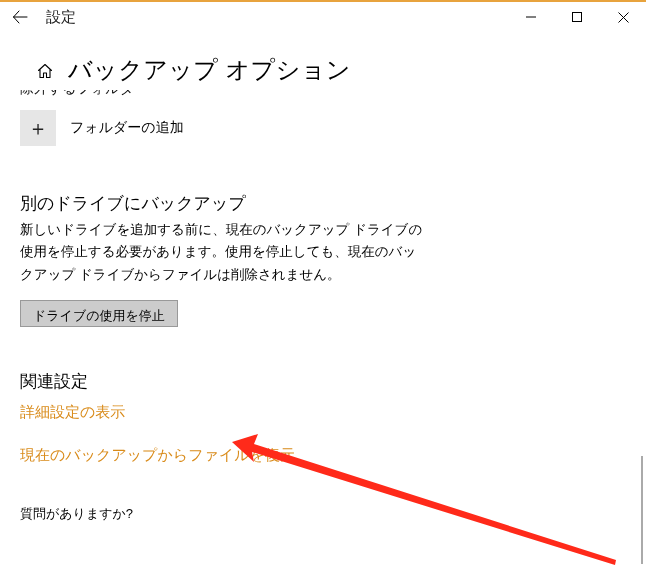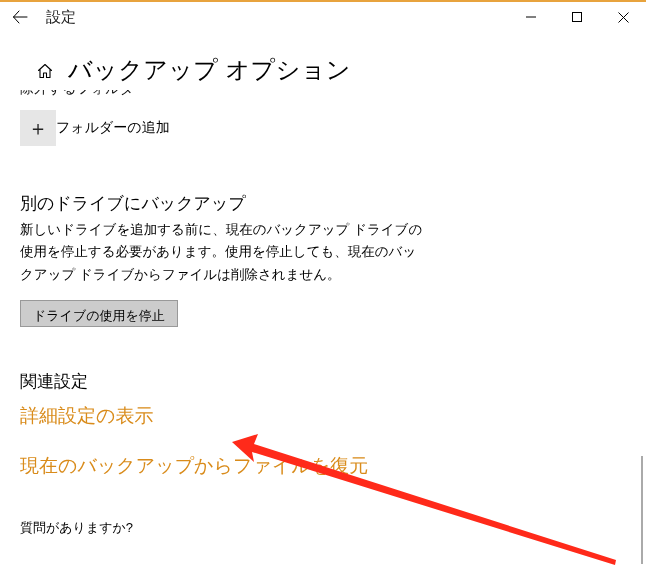--- a/index.html
+++ b/index.html
@@ -105,20 +105,21 @@
     background: #e6e6e6;
     display: flex;
     align-items: center;
     justify-content: center;
     font-size: 20px;
     color: #222;
     cursor: pointer;
   }
   .add-folder-label {
     font-size: 14px;
+    margin-left: 14px;
   }
 
   .section-title {
     font-size: 17px;
     margin-top: 46px;
   }
   .section-sub {
     margin-top: 43px;
   }
   .section-body {
@@ -133,21 +134,21 @@
     margin-top: 14px;
     padding: 6px 12px 1px 12px;
     border: 1px solid #999;
     background: #ccc;
     font-size: 13px;
     cursor: pointer;
   }
 
   .link {
     color: #d98b1a;
-    font-size: 19px;
+    font-size: 15px;
     margin-top: 10px;
     cursor: pointer;
     display: inline-block;
   }
   .link.second { margin-top: 24px; }
 
   .question-title {
     font-size: 13px;
     margin-top: 40px;
   }

